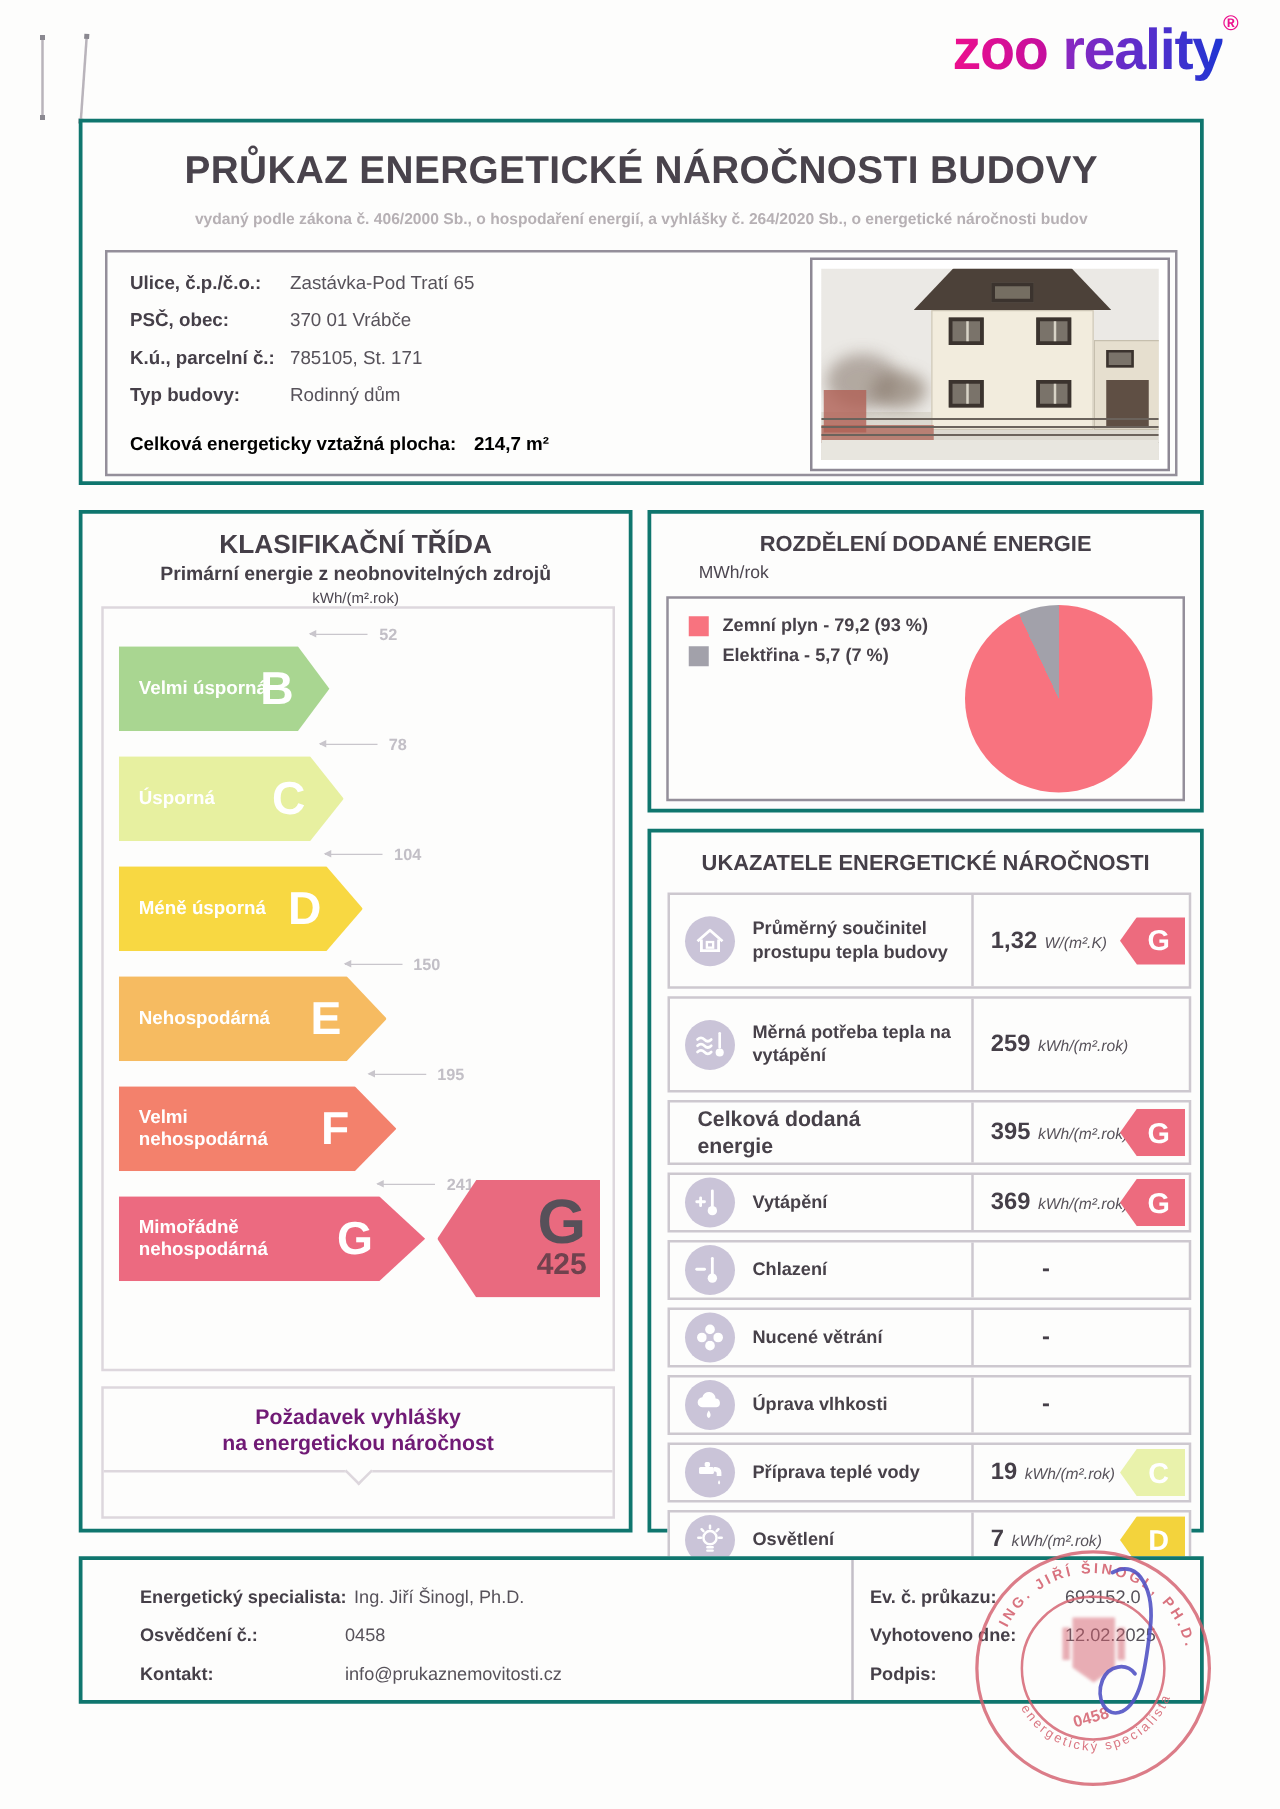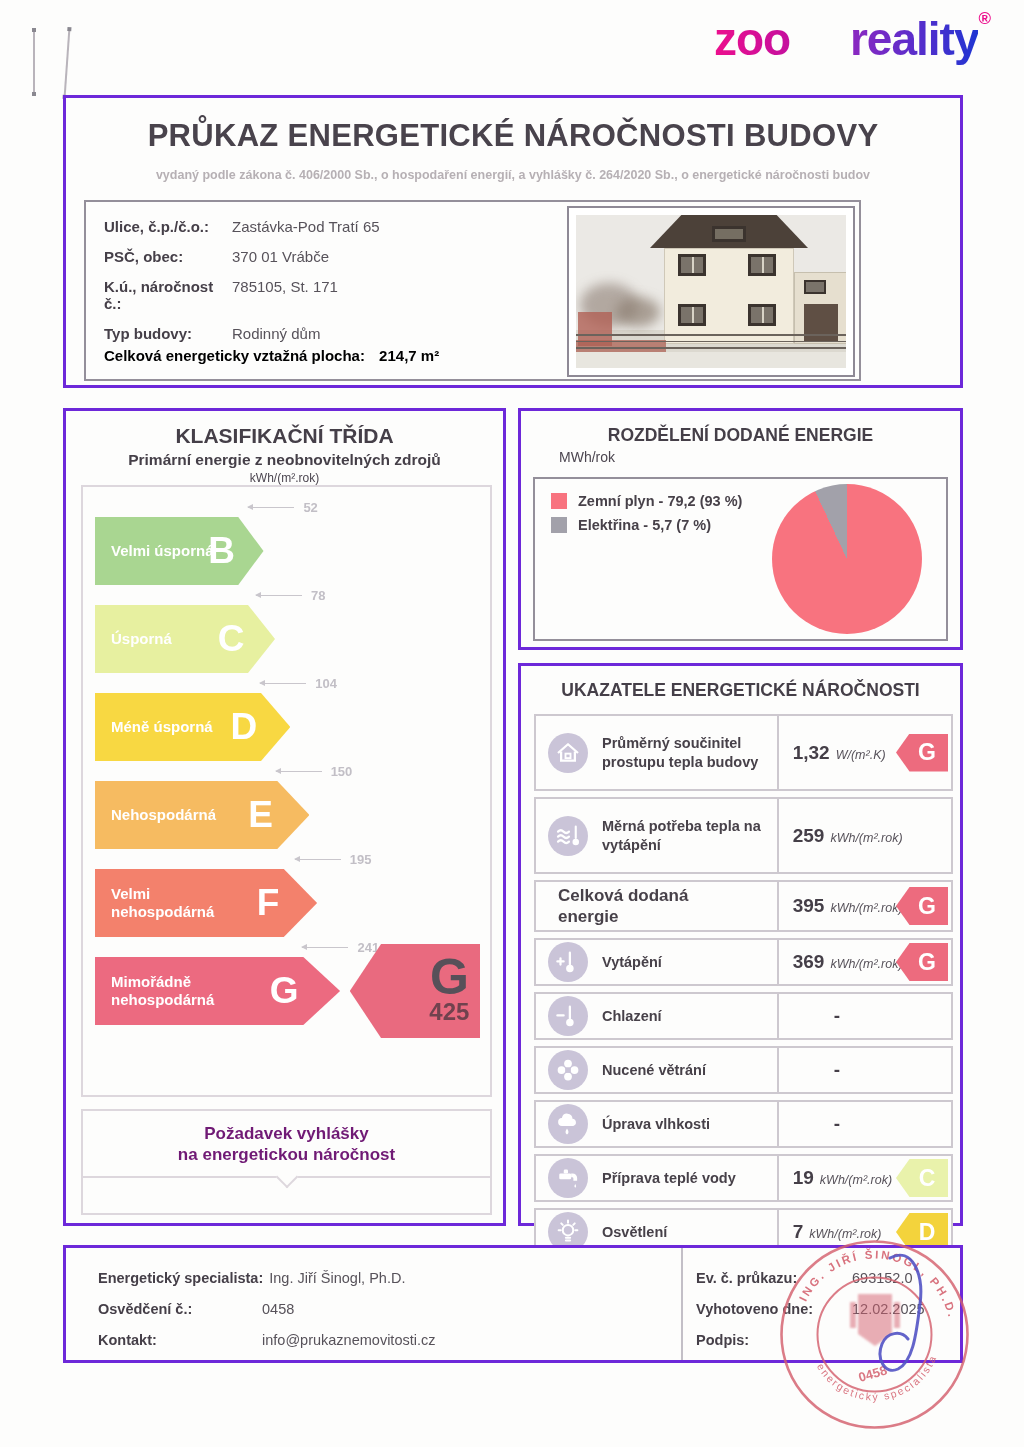--- a/index.html
+++ b/index.html
@@ -9,32 +9,32 @@
   
   .artifact { position:absolute; width:2px; background:#b9b4bb; }
   .artifact::before, .artifact::after { content:''; position:absolute; left:-1px; width:4px; height:4px; background:#8a8890; }
   .artifact::before { top:-3px; } .artifact::after { bottom:-3px; }
   .artifact.a1 { left:33px; top:31px; height:62px; }
   .artifact.a2 { left:66px; top:30px; height:66px; transform:rotate(4deg); }
 
   
   .logo { position:absolute; top:12px; right:34px; font-weight:bold; font-size:46px; letter-spacing:-1px; }
   .logo .zoo { background:linear-gradient(90deg,#ec0f8d,#c40f9e); -webkit-background-clip:text; background-clip:text; color:transparent; }
-  .logo .reality { background:linear-gradient(90deg,#8c28c0,#5b2ecb,#1f35d2); -webkit-background-clip:text; background-clip:text; color:transparent;margin-left:48px; }
+  .logo .reality { background:linear-gradient(90deg,#8c28c0,#5b2ecb,#1f35d2); -webkit-background-clip:text; background-clip:text; color:transparent; }
   .logo .reg { color:#ec0f8d; font-size:17px; vertical-align:top; position:relative; top:-3px; }
 
   
-  .panel { position:absolute; border:3px solid #6d28d9; background:#fdfdfc; }
+  .panel { position:absolute; border:3px solid #0f766e; background:#fdfdfc; }
   .inner-dark { border:2px solid #948f9a; position:absolute; }
   .inner-light { border:2px solid #ddd7dd; position:absolute; }
 
   
   .hdr-title { text-align:center; font-size:31px; font-weight:bold; color:#49434c; margin-top:20px; letter-spacing:.3px; }
   .hdr-sub { text-align:center; font-size:12.5px; color:#b6b0b4; margin-top:14px; font-weight:600; }
-  .info-box { left:18px; top:102px; width:777px; height:181px; }
+  .info-box { left:18px; top:102px; width:858px; height:181px; }
   .info-fields { position:absolute; left:18px; top:16px; width:540px; }
   .f-row { display:flex; margin-bottom:13px; font-size:15px; }
   .f-row .lbl { font-weight:bold; color:#453f48; width:128px; flex:0 0 128px; }
   .f-row .val { color:#57525a; }
   .area-row { position:absolute; left:18px; top:145px; font-size:15px; font-weight:bold; color:#000000; }
   .area-row .val { margin-left:10px; }
   .photo-box { position:absolute; right:4px; top:4px; width:288px; height:171px; border:2px solid #8e8995; background:#fff; padding:7px; }
   .photo { position:relative; width:100%; height:100%; background:linear-gradient(#ebe9e5 0 75%, #dcd9d0 75%); overflow:hidden; }
   .ph-tree { position:absolute; width:58px; height:44px; left:4px; top:68px; background:#9a8d84; border-radius:50%; filter:blur(6px); opacity:.7; }
   .ph-tree.t2 { left:40px; top:82px; width:44px; height:30px; background:#8d7f72; }
@@ -105,21 +105,21 @@
   .badge { position:absolute; right:3px; top:50%; transform:translateY(-50%); width:52px; height:38px;
     clip-path:polygon(100% 0, 26% 0, 0 50%, 26% 100%, 100% 100%); display:flex; align-items:center; justify-content:center;
     color:#fff; font-weight:bold; font-size:23px; padding-left:10px; }
 
   
   .foot-left { position:absolute; left:32px; top:22px; }
   .foot-right { position:absolute; left:630px; top:22px; right:10px; }
   .foot-div { position:absolute; left:615px; top:0; bottom:0; width:2px; background:#c3bfc7; }
   .foot-row { display:flex; margin-bottom:15px; font-size:14.5px; }
   .foot-row .lbl { font-weight:bold; color:#453f48; flex:0 0 auto; min-width:128px; margin-right:28px; }
-  .foot-left .foot-row .lbl { min-width:158px; margin-right:6px; }
+  .foot-left .foot-row .lbl { min-width:158px; margin-right:6px;margin-left:14px; }
   .foot-row .val { color:#57525a; }
 
   .stamp { position:absolute; left:772px; top:1232px; width:205px; height:205px; z-index:5; }
 </style>
 </head>
 <body>
 
 <div class="page">
 
   <div class="artifact a1"></div>
@@ -134,21 +134,21 @@
       <div class="info-fields">
           <div class="f-row">
             <span class="lbl">Ulice, č.p./č.o.:</span>
             <span class="val">Zastávka-Pod Tratí 65</span>
           </div>
           <div class="f-row">
             <span class="lbl">PSČ, obec:</span>
             <span class="val">370 01 Vrábče</span>
           </div>
           <div class="f-row">
-            <span class="lbl">K.ú., náročnost č.:</span>
+            <span class="lbl">K.ú., parcelní č.:</span>
             <span class="val">785105, St. 171</span>
           </div>
           <div class="f-row">
             <span class="lbl">Typ budovy:</span>
             <span class="val">Rodinný dům</span>
           </div>
         </div>
       <div class="area-row">
         <span class="lbl">Celková energeticky vztažná plocha:</span>
         <span class="val">214,7 m²</span>

